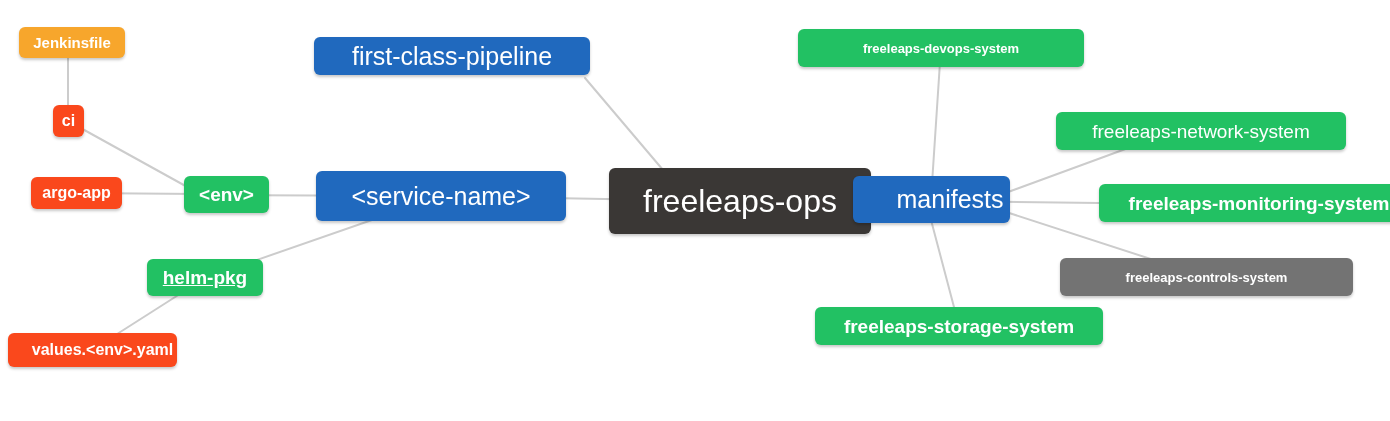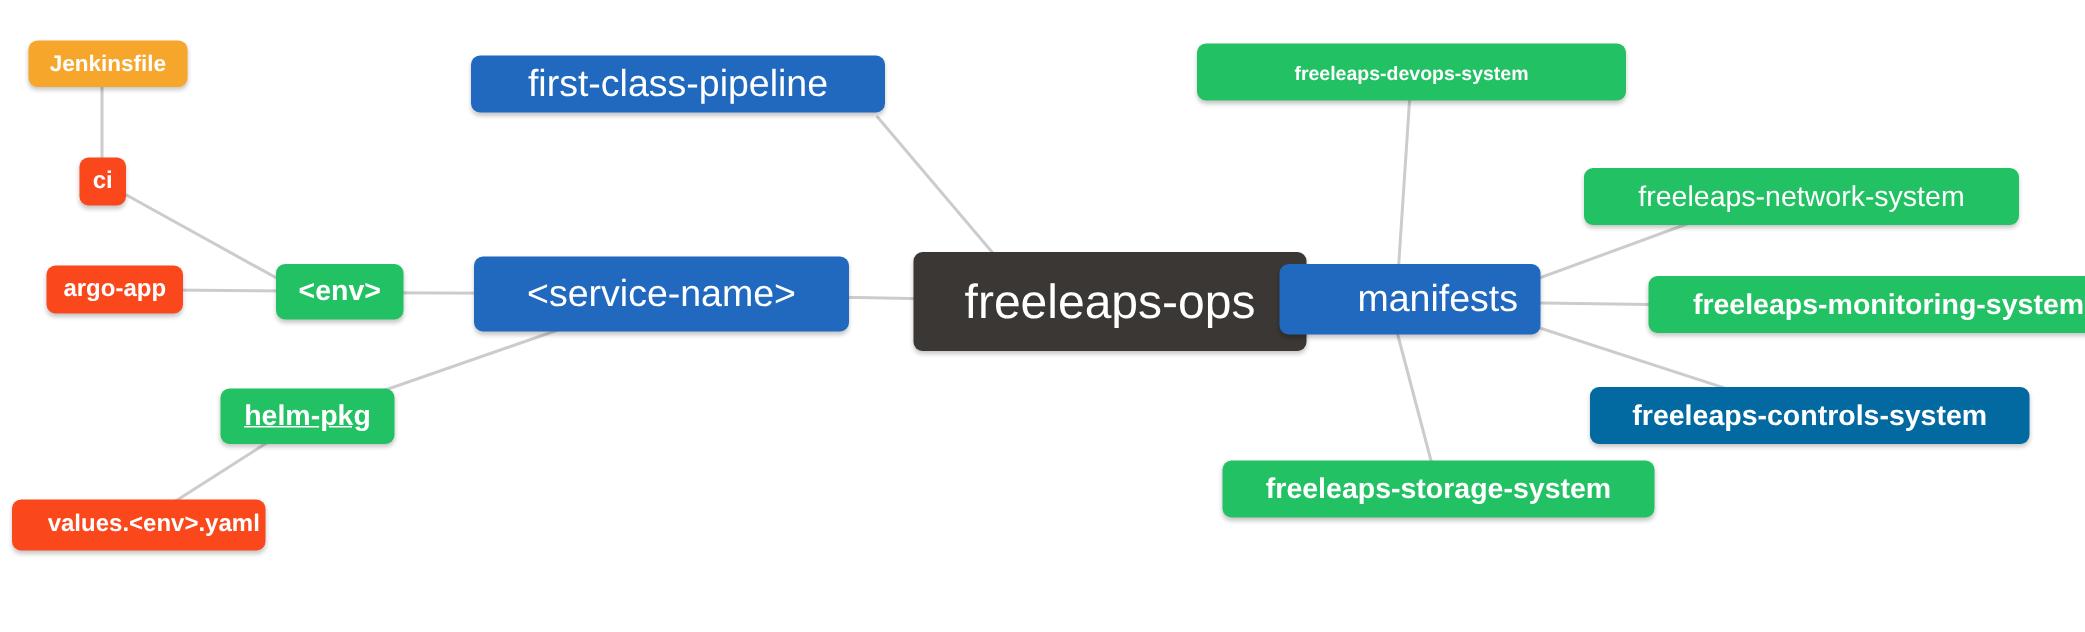--- a/index.html
+++ b/index.html
@@ -72,33 +72,33 @@
     </div>
     <div class="node" style="left: 314px; top: 37px; width: 276px; height: 38px; font-size: 25px; font-weight: 400; background: rgb(32, 105, 190); color: rgb(255, 255, 255);">
       <span>first-class-pipeline</span>
     </div>
     <div class="node" style="left: 316px; top: 171px; width: 250px; height: 50px; font-size: 25px; font-weight: 400; background: rgb(32, 105, 190); color: rgb(255, 255, 255);">
       <span>&lt;service-name&gt;</span>
     </div>
     <div class="node" style="left: 585px; top: 168px; width: 262px; height: 66px; font-size: 32px; font-weight: 400; background: rgb(58, 55, 53); color: rgb(255, 255, 255); margin-left: 24px;">
       <span>freeleaps-ops</span>
     </div>
-    <div class="node" style="left: 853px; top: 176px; width: 174px; height: 47px; font-size: 25px; font-weight: 400; background: rgb(32, 105, 190); color: rgb(255, 255, 255); padding-left: 37px;">
+    <div class="node" style="left: 853px; top: 176px; width: 157px; height: 47px; font-size: 25px; font-weight: 400; background: rgb(32, 105, 190); color: rgb(255, 255, 255); padding-left: 37px;">
       <span>manifests</span>
     </div>
     <div class="node" style="left: 798px; top: 29px; width: 286px; height: 38px; font-size: 13px; font-weight: 700; background: rgb(34, 193, 99); color: rgb(255, 255, 255);">
       <span>freeleaps-devops-system</span>
     </div>
     <div class="node" style="left: 1056px; top: 112px; width: 290px; height: 38px; font-size: 19px; font-weight: 400; background: rgb(34, 193, 99); color: rgb(255, 255, 255);">
       <span>freeleaps-network-system</span>
     </div>
     <div class="node" style="left: 1052px; top: 184px; width: 320px; height: 38px; font-size: 19px; font-weight: 700; background: rgb(34, 193, 99); color: rgb(255, 255, 255); margin-left: 47px;">
       <span>freeleaps-monitoring-system</span>
     </div>
-    <div class="node" style="left: 1060px; top: 258px; width: 293px; height: 38px; font-size: 19px; font-weight: 700; background: #0369a1; color: rgb(255, 255, 255);">
+    <div class="node" style="left: 1060px; top: 258px; width: 293px; height: 38px; font-size: 13px; font-weight: 700; background: #737373; color: rgb(255, 255, 255);">
       <span>freeleaps-controls-system</span>
     </div>
     <div class="node" style="left: 815px; top: 307px; width: 288px; height: 38px; font-size: 19px; font-weight: 700; background: rgb(34, 193, 99); color: rgb(255, 255, 255);">
       <span>freeleaps-storage-system</span>
     </div>
     <div class="node" style="left: 147px; top: 259px; width: 116px; height: 37px; font-size: 19px; font-weight: 700; background: rgb(34, 193, 99); color: rgb(255, 255, 255); text-decoration: underline;">
       <span>helm-pkg</span>
     </div>
     <div class="node" style="left: 8px; top: 333px; width: 169px; height: 34px; font-size: 16px; font-weight: 700; background: rgb(250, 72, 28); color: rgb(255, 255, 255); padding-left: 20px;">
       <span>values.&lt;env&gt;.yaml</span>

